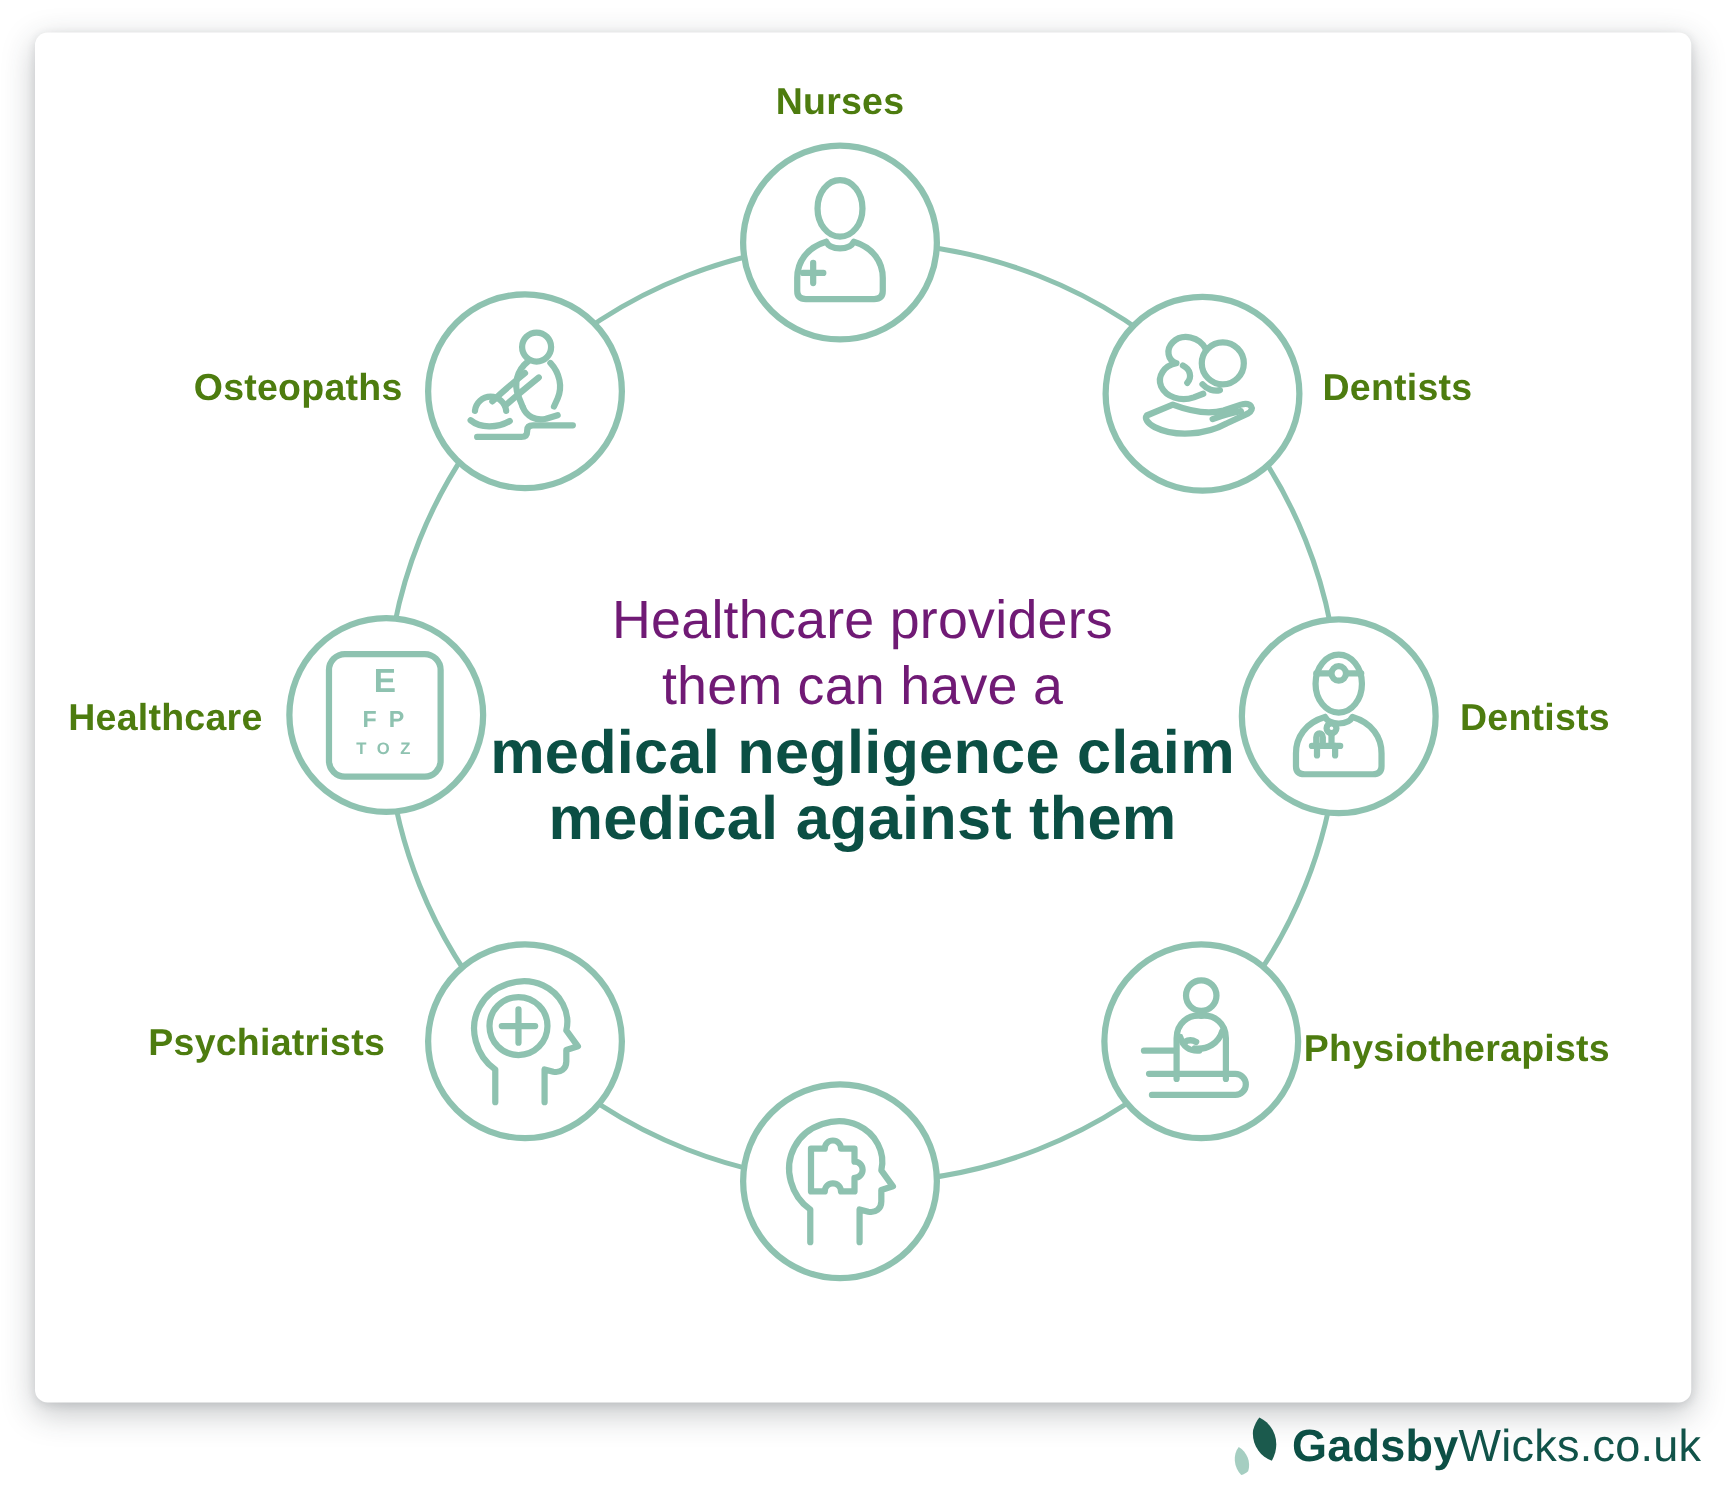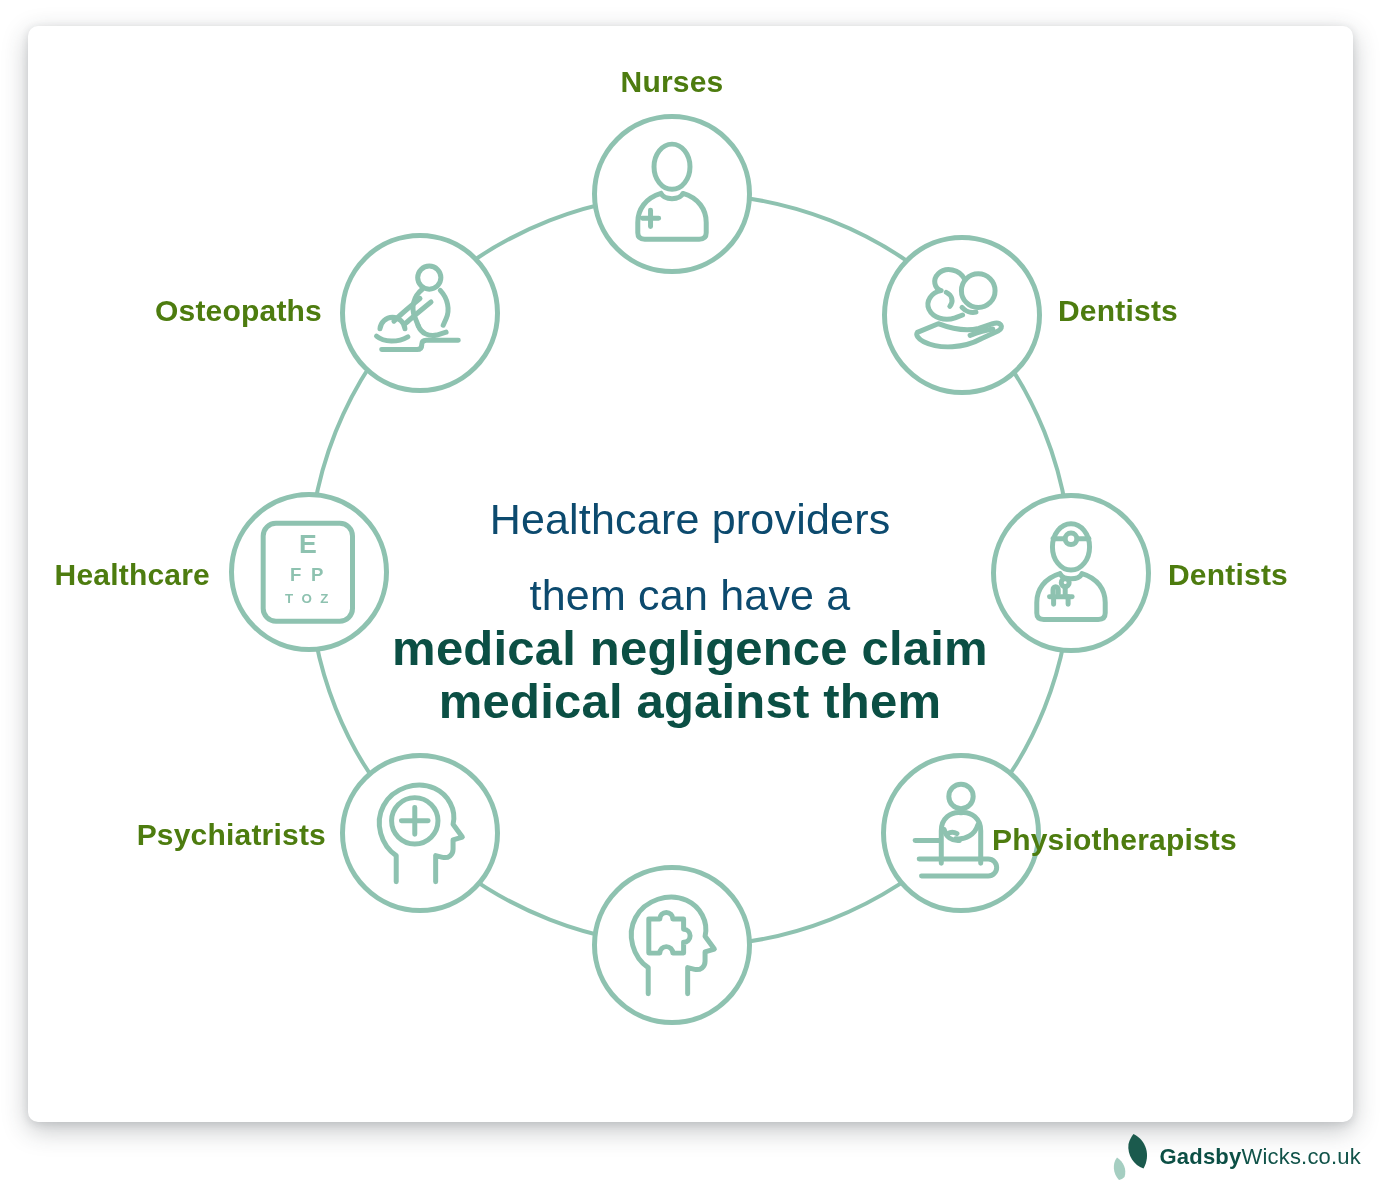--- a/index.html
+++ b/index.html
@@ -17,29 +17,29 @@
     position:absolute;font-weight:700;font-size:30px;line-height:36px;
     color:#4d7c0f;white-space:nowrap;letter-spacing:0.2px;
   }
   .lab-center{transform:translateX(-50%);}
   .lab-right{transform:translateX(-100%);}
   .center-text{
     position:absolute;left:690px;top:470px;transform:translateX(-50%);
     width:700px;text-align:center;
   }
   .center-text .light{
-    font-weight:400;font-size:43px;line-height:53px;color:#0c4a6e;letter-spacing:0.2px;margin-top:23px;
+    font-weight:400;font-size:43px;line-height:53px;color:#701a75;letter-spacing:0.2px;
   }
   .center-text .bold{
     font-weight:700;font-size:49px;line-height:53px;color:#0b4f44;letter-spacing:0.2px;
   }
   .footer{
     position:absolute;right:20px;bottom:13px;display:flex;align-items:center;gap:9px;
   }
-  .brand{font-size:22px;color:#115349;letter-spacing:0.2px;}
+  .brand{font-size:36px;color:#115349;letter-spacing:0.2px;}
   .brand .b{font-weight:700;color:#0c4f45;}
   .brand .r{font-weight:400;}
 </style>
 </head>
 <body>
 
 <div id="canvas">
   <div class="card"></div>
 
   <svg class="diagram-svg" width="1381" height="1194" viewBox="0 0 1381 1194" fill="none" stroke-linecap="round" stroke-linejoin="round">
@@ -136,22 +136,22 @@
         <path d="M12.5 70 C19 75.5 31 75.5 39.5 70.5"></path>
         <path d="M48.5 61 C51 67.5 57.5 70.5 64.5 69 L72.5 66.5"></path>
         <path d="M17 81.5 H47.5 Q51.5 81.5 51.5 77.5 V77 Q51.5 73.5 55.5 73.5 H83"></path>
       </svg>
     </g>
   </svg>
 
   <div class="label lab-center" style="left:672px;top:64px">Nurses</div>
   <div class="label" style="left:1058px;top:293px">Dentists</div>
   <div class="label" style="left:1168px;top:557px">Dentists</div>
-  <div class="label" style="left:992px;top:822px">Physiotherapists</div>
-  <div class="label lab-right" style="left:326px;top:817px">Psychiatrists</div>
+  <div class="label" style="left:1043px;top:822px">Physiotherapists</div>
+  <div class="label lab-right" style="left:308px;top:817px">Psychiatrists</div>
   <div class="label lab-right" style="left:210px;top:557px">Healthcare</div>
   <div class="label lab-right" style="left:322px;top:293px">Osteopaths</div>
 
   <div class="center-text">
     <div class="light">Healthcare providers</div>
     <div class="light">them can have a</div>
     <div class="bold">medical negligence claim</div>
     <div class="bold">medical against them</div>
   </div>
 

